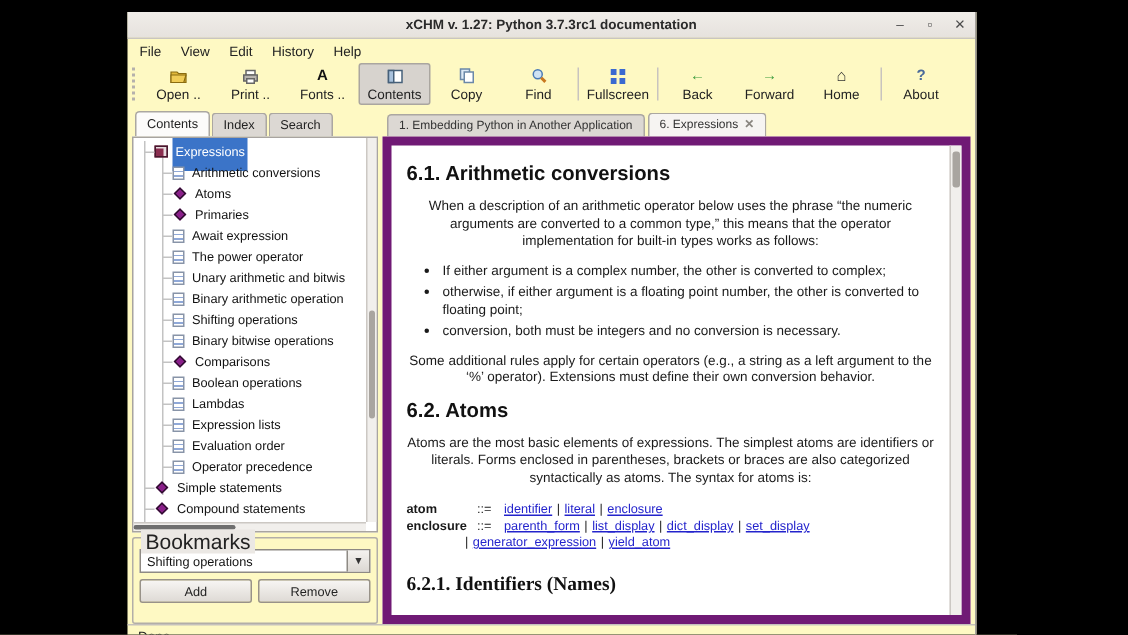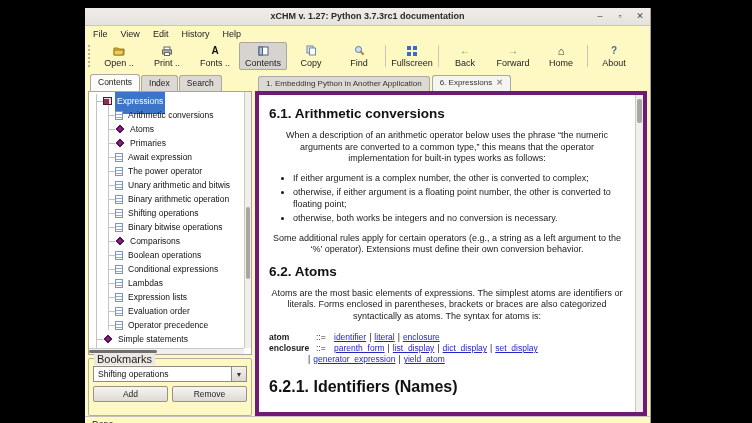--- a/index.html
+++ b/index.html
@@ -74,21 +74,21 @@
                     border-radius:2px; }
   .hscroll { position:absolute; left:0; right:7px; bottom:0; height:6px;
              background:#f1efec; border-top:1px solid #ccc8c3; }
   .hscroll .thumb { position:absolute; top:1px; bottom:1px; left:0; width:44%;
                     background:#6f6f6f; border-radius:2px; }
 
   
   .bookmarks { flex:none; margin-top:3px; border:1px solid #b2aea8; border-radius:2px;
                padding:7px 4px 4px; position:relative; height:58px; }
   .bm-legend { position:absolute; top:-6px; left:5px; background:#ebe8e4;
-               padding:0 3px; font-size:11px; color:#222;text-align:center; }
+               padding:0 3px; font-size:14px; color:#222;text-align:center; }
   .combo { display:flex; height:16px; border:1px solid #8e8a84; background:#fff; }
   .combo-text { flex:1; font-size:8.5px; padding:2px 4px; white-space:nowrap;
                 overflow:hidden; color:#111; }
   .combo-btn { width:15px; flex:none; background:linear-gradient(#f4f2ef,#dcd8d3);
                border-left:1px solid #8e8a84; display:flex; align-items:center;
                justify-content:center; font-size:7px; color:#333; }
   .bm-btns { display:flex; gap:4px; margin-top:4px; }
   .bm-btns button { flex:1; height:16px; font-size:8.5px; color:#222;
                     font-family:"Liberation Sans",sans-serif;
                     background:linear-gradient(#f7f5f3,#dedad5);
@@ -96,36 +96,36 @@
 
   
   .content { flex:1; display:flex; flex-direction:column; min-width:0; }
   .doc-tabs { height:19px; flex:none; display:flex; align-items:flex-end;
               padding-left:3px; }
   .dtab { font-size:8px; color:#333; padding:2px 7px 3px; margin-right:2px;
           border:1px solid #aba7a1; border-bottom:none; border-radius:3px 3px 0 0;
           background:#dcd8d3; white-space:nowrap; display:flex; align-items:center; gap:4px; }
   .dtab.active { background:#f6f4f2; padding-bottom:4px; }
   .dtab .close { color:#8a8680; font-size:8px; font-weight:bold; }
-  .doc-panel { flex:1; position:relative; background:#fff; border:4px solid #701a75;
+  .doc-panel { flex:1; position:relative; background:#fff; border:6px solid #701a75;
                overflow:hidden; min-height:0; }
   .doc-inner { position:absolute; left:0; top:0; right:8px; bottom:0;
                padding:8px 10px 0 10px; font-size:9px; line-height:11.5px; color:#1a1a1a; }
   .doc-inner h1 { font-size:13.5px; line-height:15px; margin:3px 0 9px; color:#111; }
   .doc-inner p { margin:0 0 8px;text-align:center; }
   .doc-inner ul { margin:0 0 8px 24px; }
   .doc-inner li { margin-bottom:3px; }
   .syntax { margin:10px 0 16px; font-size:8.5px; line-height:11px; }
   .syn-row { display:flex; white-space:nowrap; }
   .syn-k { width:47px; flex:none; font-weight:bold; }
   .syn-op { width:18px; flex:none; }
   .syn-cont { margin-left:39px; }
   .syntax a { color:#2323cc; text-decoration:underline; }
   .pipe { margin:0 3px; color:#1a1a1a; }
-  .doc-inner h2 { font-size:16px; margin-top:4px; color:#111; }
+  .doc-inner h2 { font-size:13px; margin-top:4px; color:#111;font-family:Liberation Serif, serif; }
   .doc-scroll { position:absolute; top:0; right:0; bottom:0; width:8px;
                 background:#f1efec; border-left:1px solid #ccc8c3; }
   .doc-scroll .thumb { position:absolute; left:1px; right:1px; top:4px; height:24px;
                        background:#a9a5a0; border-radius:2px; }
 
   
   .statusbar { height:15px; flex:none; border-top:1px solid #c5c1bc;
                display:flex; align-items:center; padding-left:7px;
                font-size:9px; color:#222; }
 
@@ -324,25 +324,20 @@
                 <span class="tlabel">Comparisons</span>
               </div>
             <div class="tree-row lvl1">
                 <span class="twig"></span>
                 <span class="ticon icon-page"></span>
                 <span class="tlabel">Boolean operations</span>
               </div>
             <div class="tree-row lvl1">
                 <span class="twig"></span>
                 <span class="ticon icon-page"></span>
-                <span class="tlabel">Conditional expressions</span>
-              </div>
-            <div class="tree-row lvl1">
-                <span class="twig"></span>
-                <span class="ticon icon-page"></span>
                 <span class="tlabel">Lambdas</span>
               </div>
             <div class="tree-row lvl1">
                 <span class="twig"></span>
                 <span class="ticon icon-page"></span>
                 <span class="tlabel">Expression lists</span>
               </div>
             <div class="tree-row lvl1">
                 <span class="twig"></span>
                 <span class="ticon icon-page"></span>
@@ -397,21 +392,21 @@
           </div>
         </div>
 
         <div class="doc-panel">
           <div class="doc-inner">
             <h1>6.1. Arithmetic conversions</h1>
             <p>When a description of an arithmetic operator below uses the phrase “the numeric arguments are converted to a common type,” this means that the operator implementation for built-in types works as follows:</p>
             <ul>
               <li>If either argument is a complex number, the other is converted to complex;</li>
               <li>otherwise, if either argument is a floating point number, the other is converted to floating point;</li>
-              <li>otherwise, both works be integers and no conversion is necessary.</li>
+              <li>conversion, both must be integers and no conversion is necessary.</li>
             </ul>
             <p>Some additional rules apply for certain operators (e.g., a string as a left argument to the ‘%’ operator). Extensions must define their own conversion behavior.</p>
             <h1>6.2. Atoms</h1>
             <p>Atoms are the most basic elements of expressions. The simplest atoms are identifiers or literals. Forms enclosed in parentheses, brackets or braces are also categorized syntactically as atoms. The syntax for atoms is:</p>
 
             <div class="syntax">
               <div class="syn-row">
                 <span class="syn-k">atom</span>
                 <span class="syn-op">::=</span>
                 <span>

